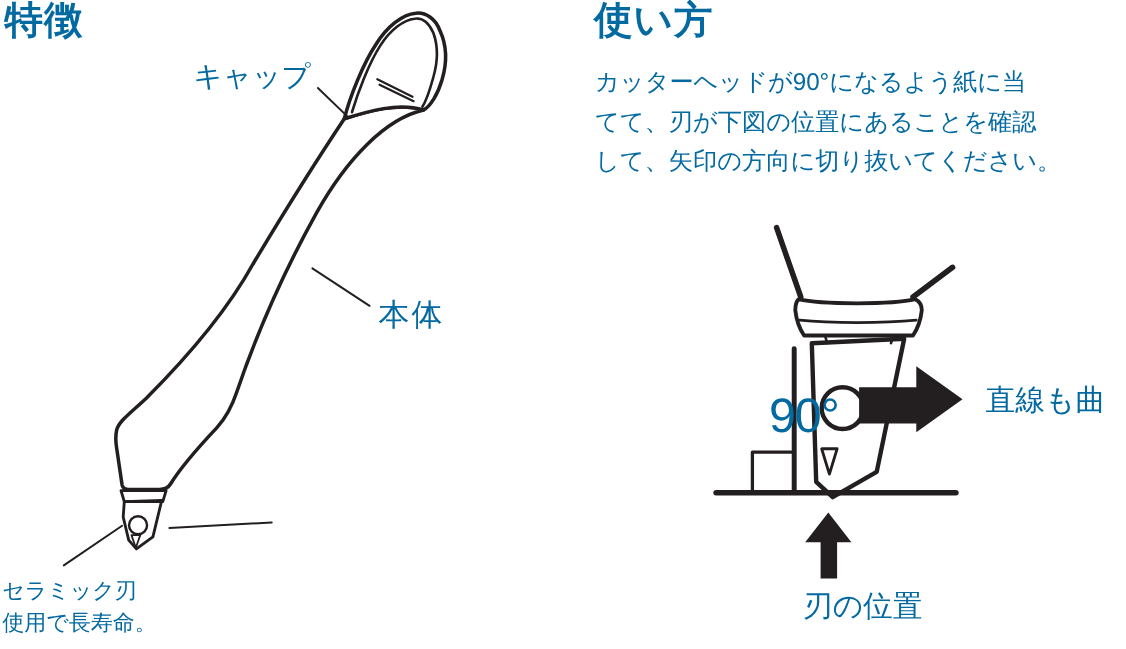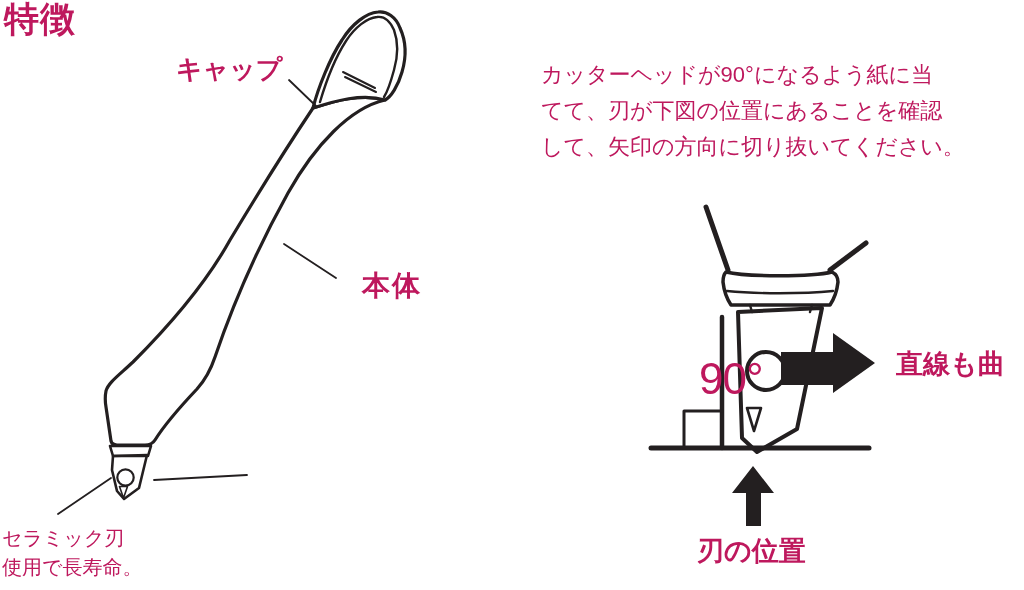--- a/index.html
+++ b/index.html
@@ -1,22 +1,22 @@
 <!DOCTYPE html>
 <html><head>
 <meta charset="utf-8">
 <style>
   html,body{margin:0;padding:0;background:#fff;}
   #stage{
     position:relative;width:1024px;height:590px;background:#ffffff;
-    font-family:"Liberation Sans",sans-serif;color:#be185d;overflow:hidden;
+    font-family:"Liberation Sans",sans-serif;color:#0369a1;overflow:hidden;
   }
   .abs{position:absolute;}
   .h1{font-size:35px;font-weight:700;letter-spacing:1px;line-height:1.1;}
-  .lbl{font-weight:700;}
+  .lbl{font-weight:400;}
   .pre{white-space:pre-line;}
   svg .ln{fill:none;stroke:#231f20;stroke-linecap:round;stroke-linejoin:round;}
   svg .wh{fill:#ffffff;stroke:#231f20;stroke-linecap:round;stroke-linejoin:round;}
   svg .solid{stroke:none;}
 </style>
 </head>
 <body>
 
 <div id="stage">
 
@@ -91,30 +91,31 @@
 
       <path class="solid" d="M781,352 L833,352 L833,333 L875,363 L833,393 L833,385 L781,385 Z" fill="#231f20"></path>
       <path class="solid" d="M753,466 L774,493 L761,493 L761,526 L746,526 L746,493 L732,493 Z" fill="#231f20"></path>
     </g>
   </svg>
 
   <div class="abs h1" style="left:4px;top:0px;">特徴</div>
 
   <div class="abs lbl" style="left:176px;top:52px;font-size:26px;">キャップ</div>
 
-  <div class="abs lbl" style="left:344px;top:267px;font-size:28px;letter-spacing:2px;margin-left:18px;">本体</div>
+  <div class="abs lbl" style="left:344px;top:267px;font-size:28px;letter-spacing:2px;">本体</div>
 
 
   <div class="abs pre" style="left:2px;top:524px;font-size:20px;line-height:29px;font-weight:500;">セラミック刃
 使用で長寿命。</div>
 
+  <div class="abs h1" style="left:540px;top:0px;">使い方</div>
 
   <div class="abs pre" style="left:541px;top:57px;width:480px;font-size:22px;line-height:36px;font-weight:400;">カッターヘッドが90°になるよう紙に当
 てて、刃が下図の位置にあることを確認
 して、矢印の方向に切り抜いてください。</div>
 
   <div class="abs" style="left:654px;top:354px;font-size:44px;font-weight:400;letter-spacing:-1px;margin-left:45px;">90°</div>
 
   <div class="abs lbl" style="left:896px;top:346px;font-size:27px;">直線も曲</div>
 
-  <div class="abs lbl" style="left:697px;top:533px;font-size:27px;">刃の位置</div>
+  <div class="abs lbl" style="left:730px;top:533px;font-size:27px;">刃の位置</div>
 
 </div>
 
 </body></html>

